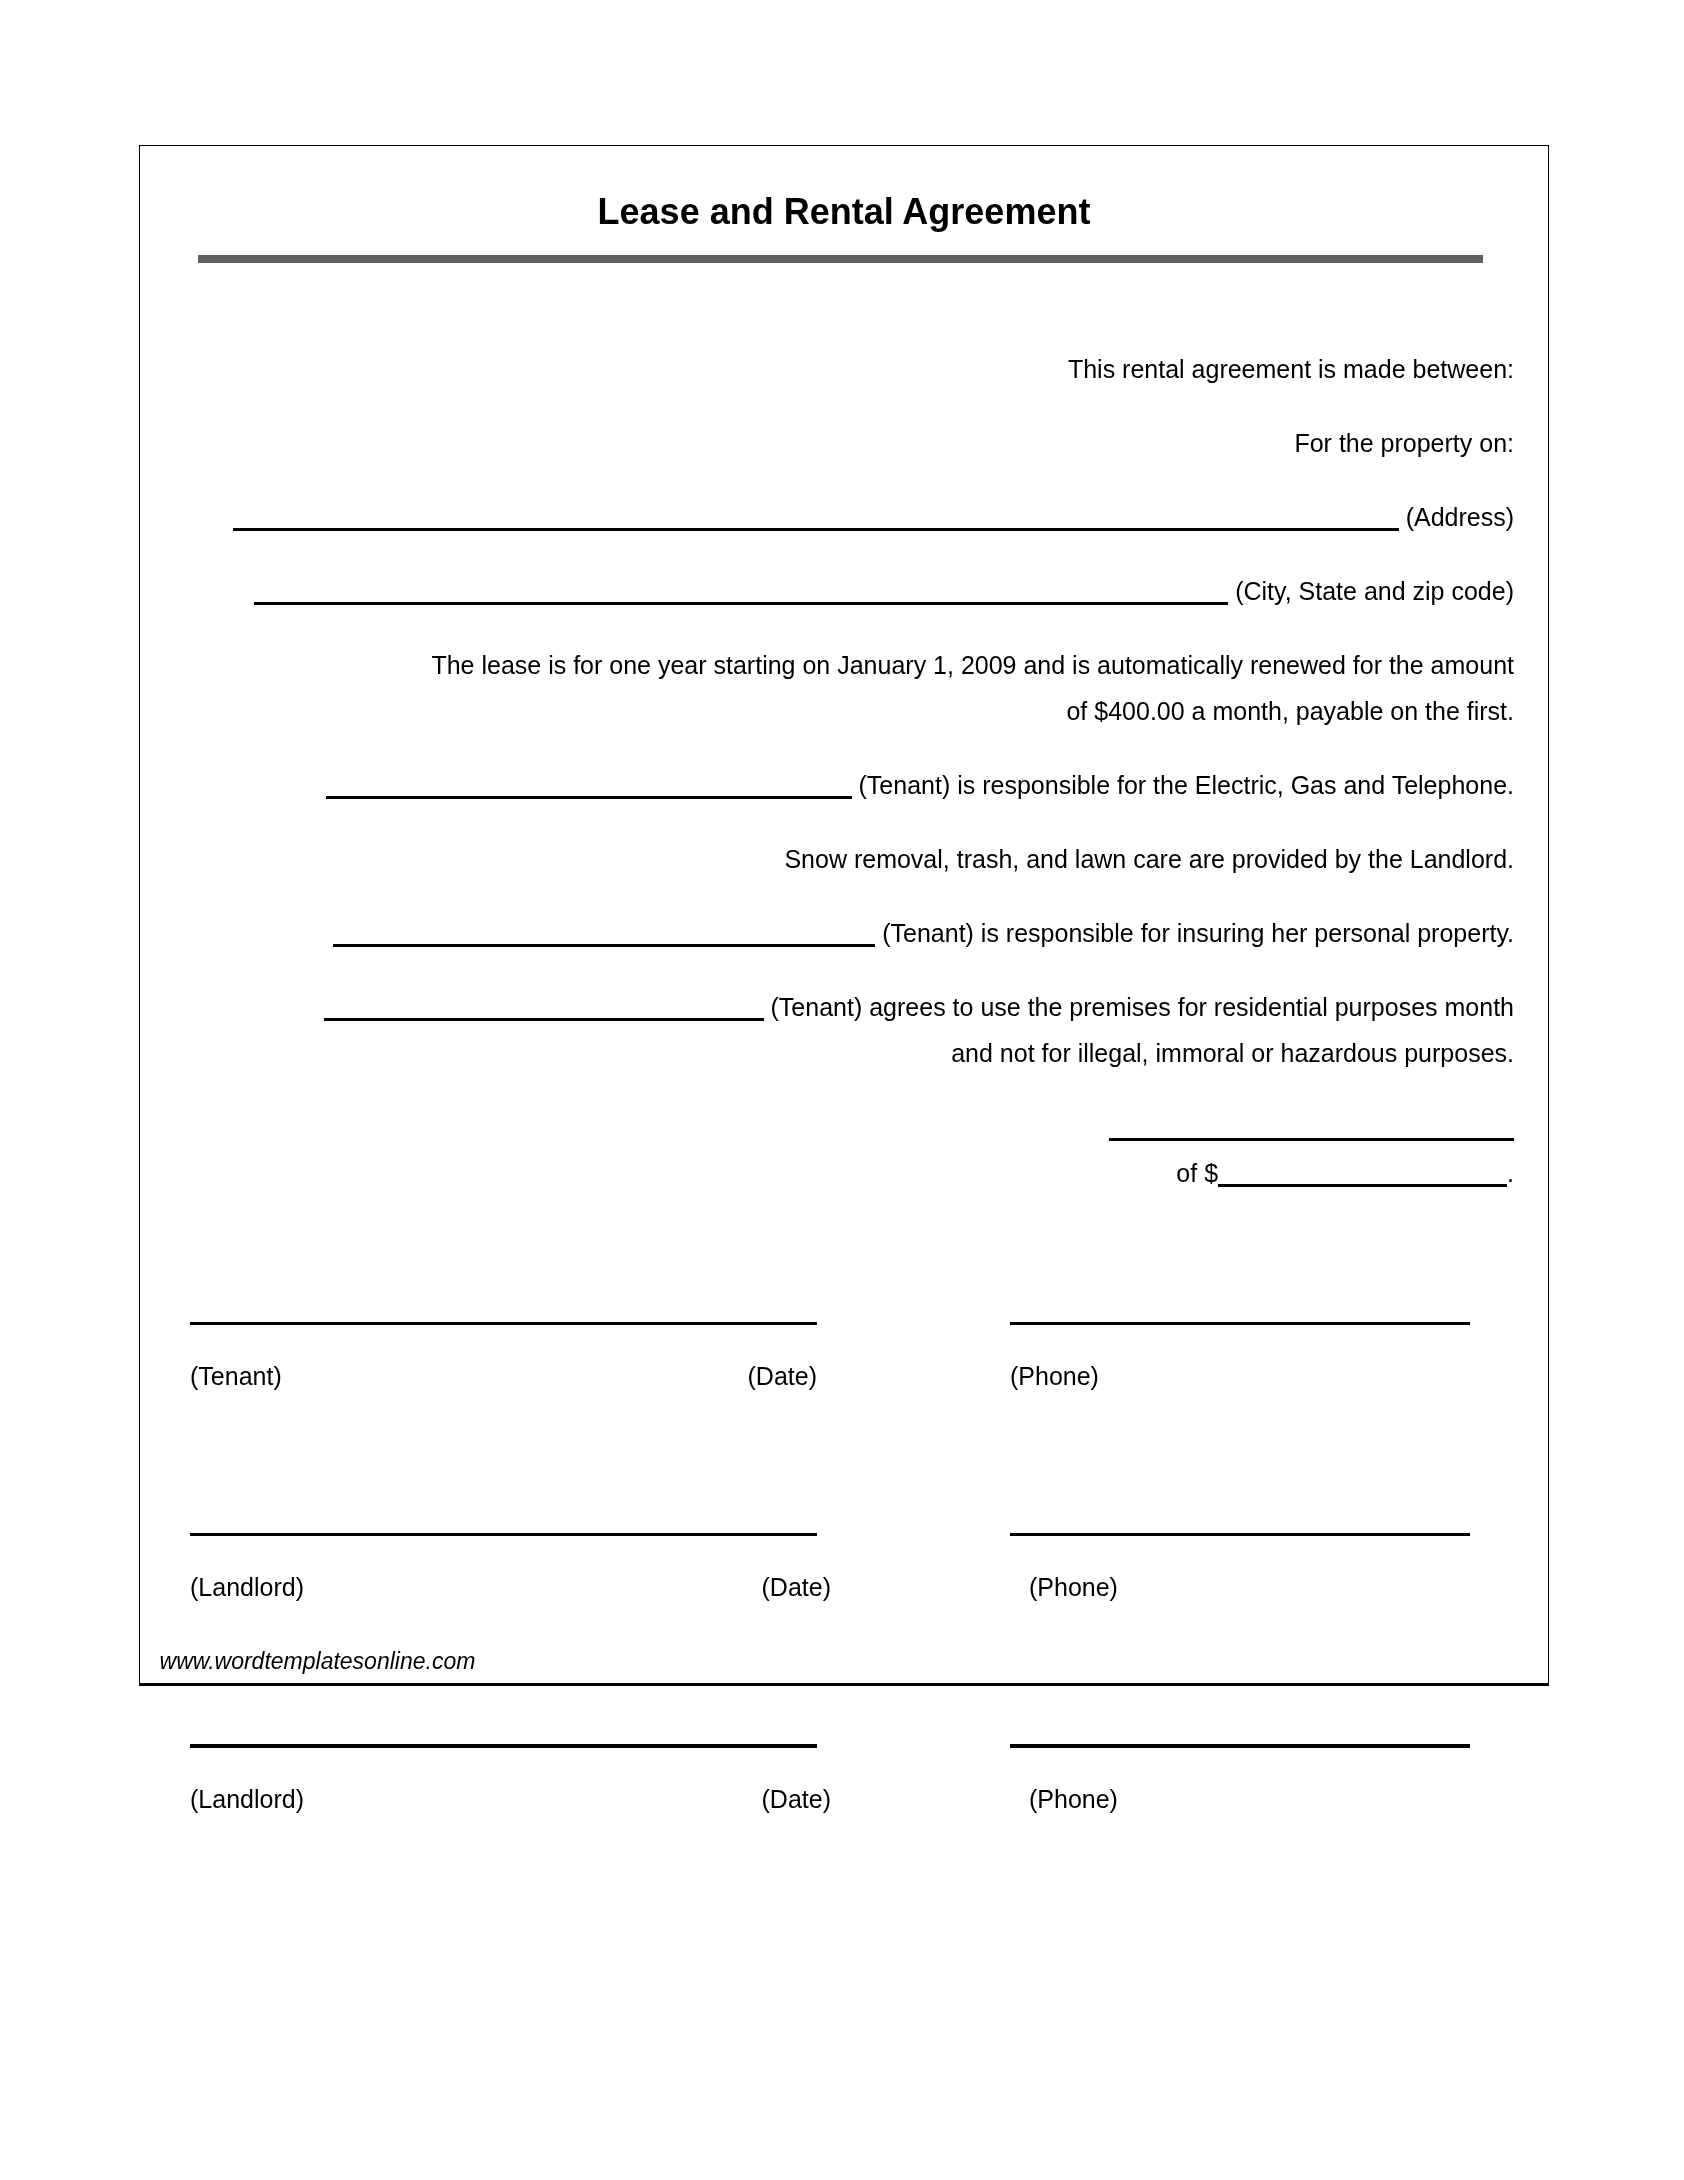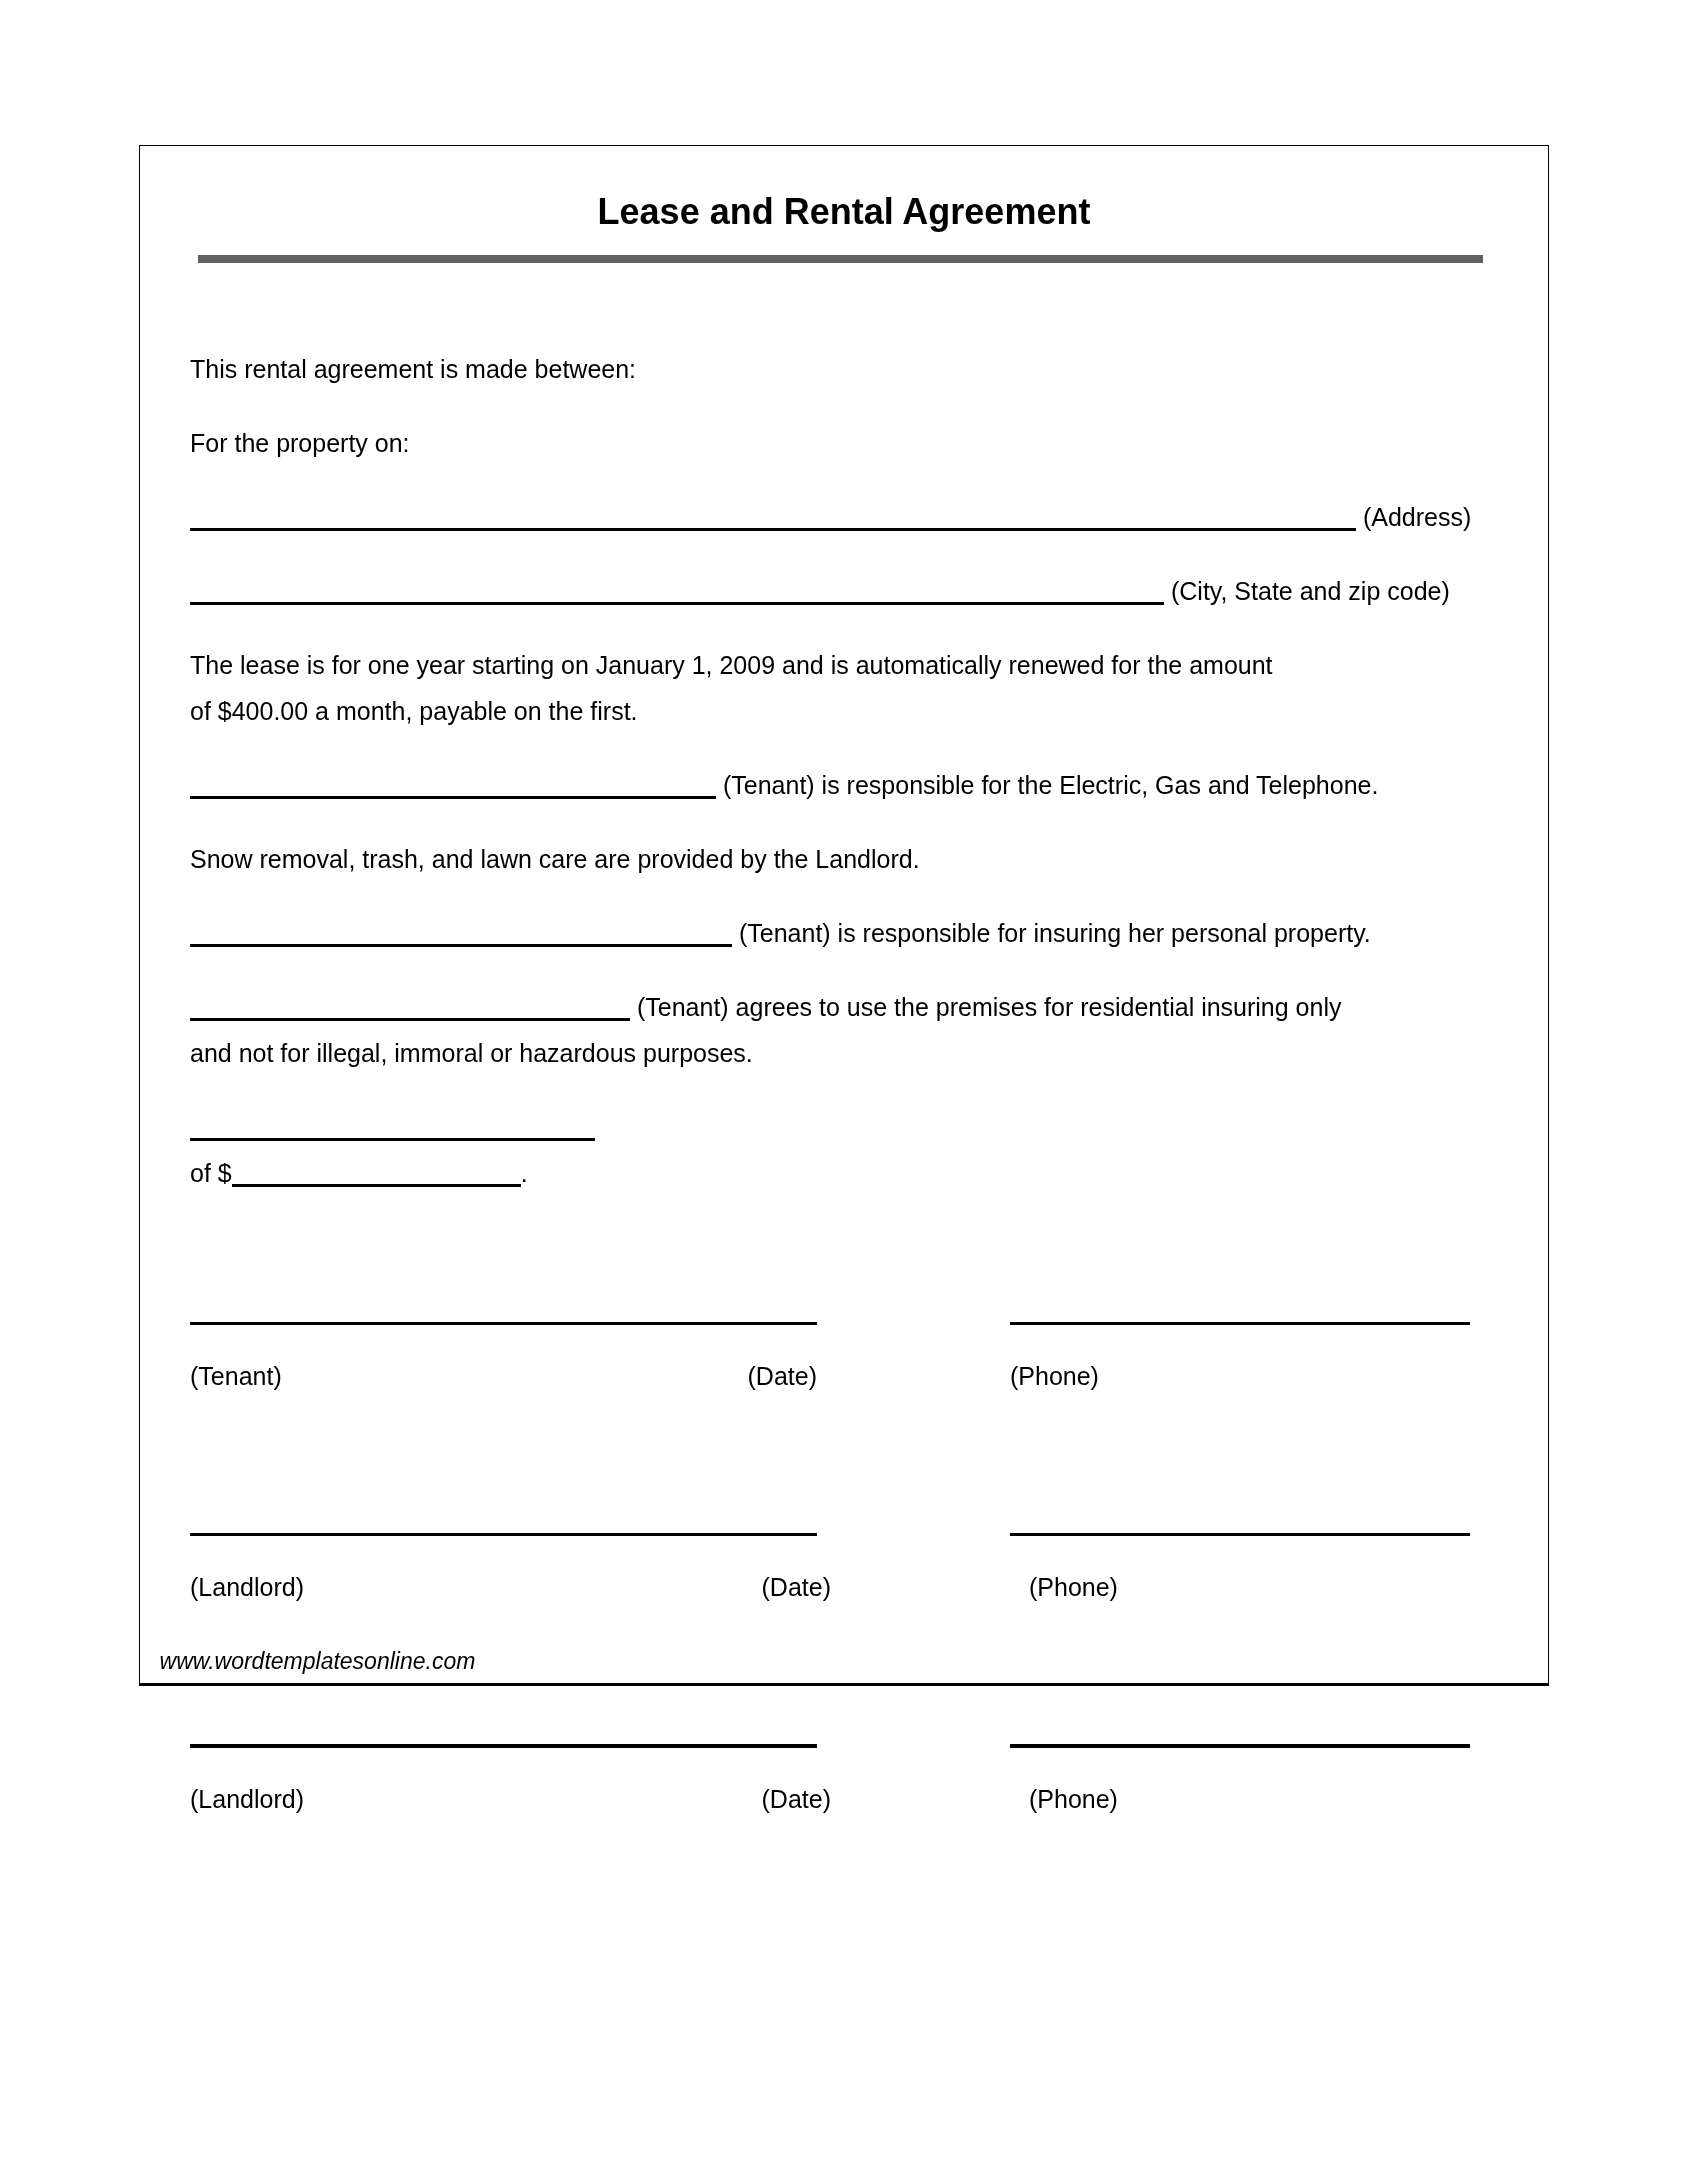--- a/index.html
+++ b/index.html
@@ -28,20 +28,21 @@
   }
   .title-rule {
     height: 7.7px;
     background: #606060;
     margin: 22px 65px 0 58px;
   }
   .content {
     padding: 0 34px 0 50px;
     font-size: 25px;
     line-height: 46px;
+    text-align: right;
   }
   .content p { margin: 0 0 28px 0; }
   .content p.first { margin-top: 83px; }
   .blank {
     display: inline-block;
     height: 8.5px;
     border-bottom: 3.4px solid #000000;
     vertical-align: -5.1px;
   }
   .w-landlord { width: 488px; }
@@ -110,21 +111,21 @@
 
     <p><span>Snow removal, trash, and lawn care are provided by the Landlord.</span></p>
 
     <p>
       <span class="blank w-insure"></span>
       <span>(Tenant) is responsible for insuring her personal property.</span>
     </p>
 
     <p>
       <span class="blank w-resid"></span>
-      <span>(Tenant) agrees to use the premises for residential insuring only</span><br>
+      <span>(Tenant) agrees to use the premises for residential purposes month</span><br>
       <span>and not for illegal, immoral or hazardous purposes.</span>
     </p>
 
     <p>
       <span class="blank w-animal"></span>
       <br>
       <span>of $</span><span class="blank w-deposit"></span><span>.</span>
     </p>
 
     <div class="sig-block">

